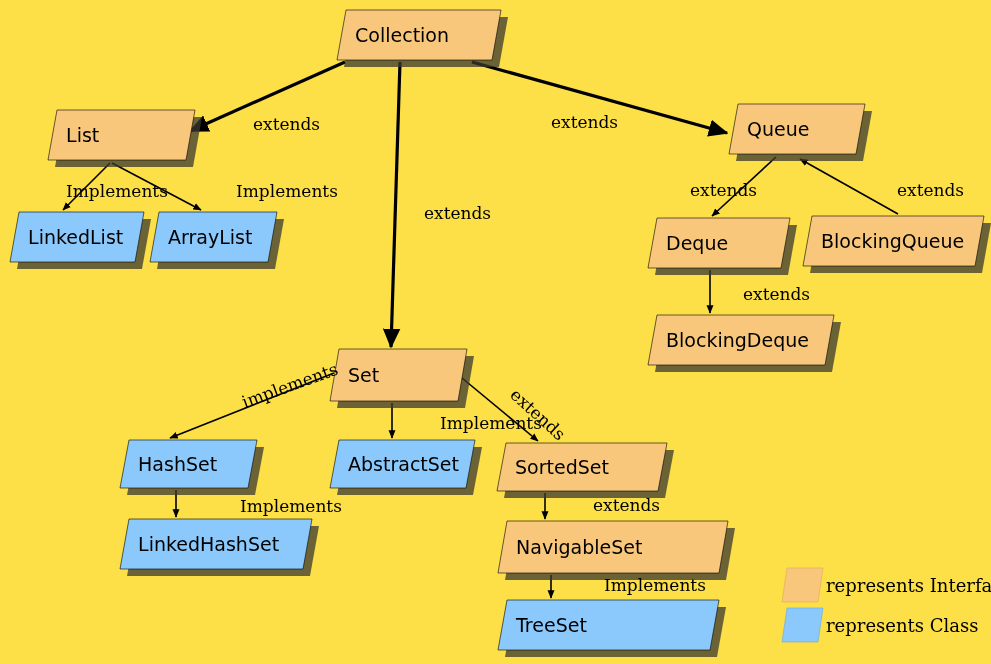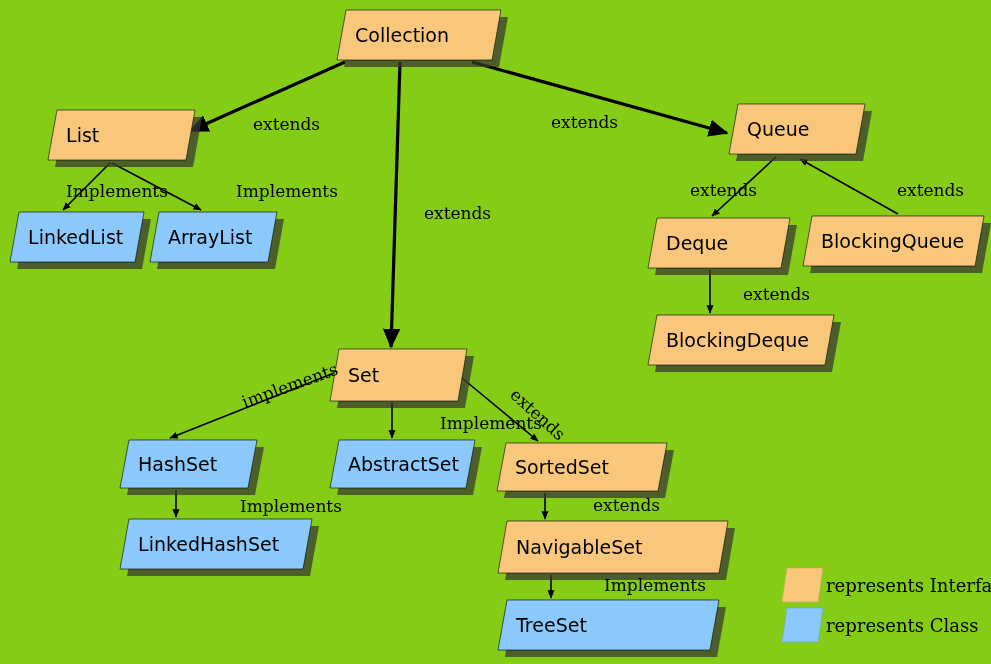--- a/index.html
+++ b/index.html
@@ -1,18 +1,18 @@
 <!DOCTYPE html>
 <html><head>
 <meta charset="utf-8">
 <style>
   html,body{margin:0;padding:0;background:#ffffff;}
   body{width:991px;height:664px;overflow:hidden;
        font-family:"DejaVu Sans","Liberation Sans",sans-serif;}
-  #stage{position:relative;width:991px;height:664px;background:#84cc16;}
+  #stage{position:relative;width:991px;height:664px;background:#fde047;}
   svg#diagram{position:absolute;inset:0;width:991px;height:664px;}
   .node-text{font-family:"DejaVu Sans","Liberation Sans",sans-serif;
              font-size:19px;fill:#000;dominant-baseline:middle;}
   .edge-label{font-family:"DejaVu Serif","Liberation Serif",serif;
               font-size:17px;fill:#000;dominant-baseline:middle;}
   .legend-label{font-family:"DejaVu Serif","Liberation Serif",serif;
                 font-size:18px;fill:#000;dominant-baseline:middle;}
   .edge-line{stroke:#000;fill:none;}
   .box-shadow{fill:#3a3a30;opacity:.75;}
   .box-face{stroke:#000;stroke-width:.6;}

